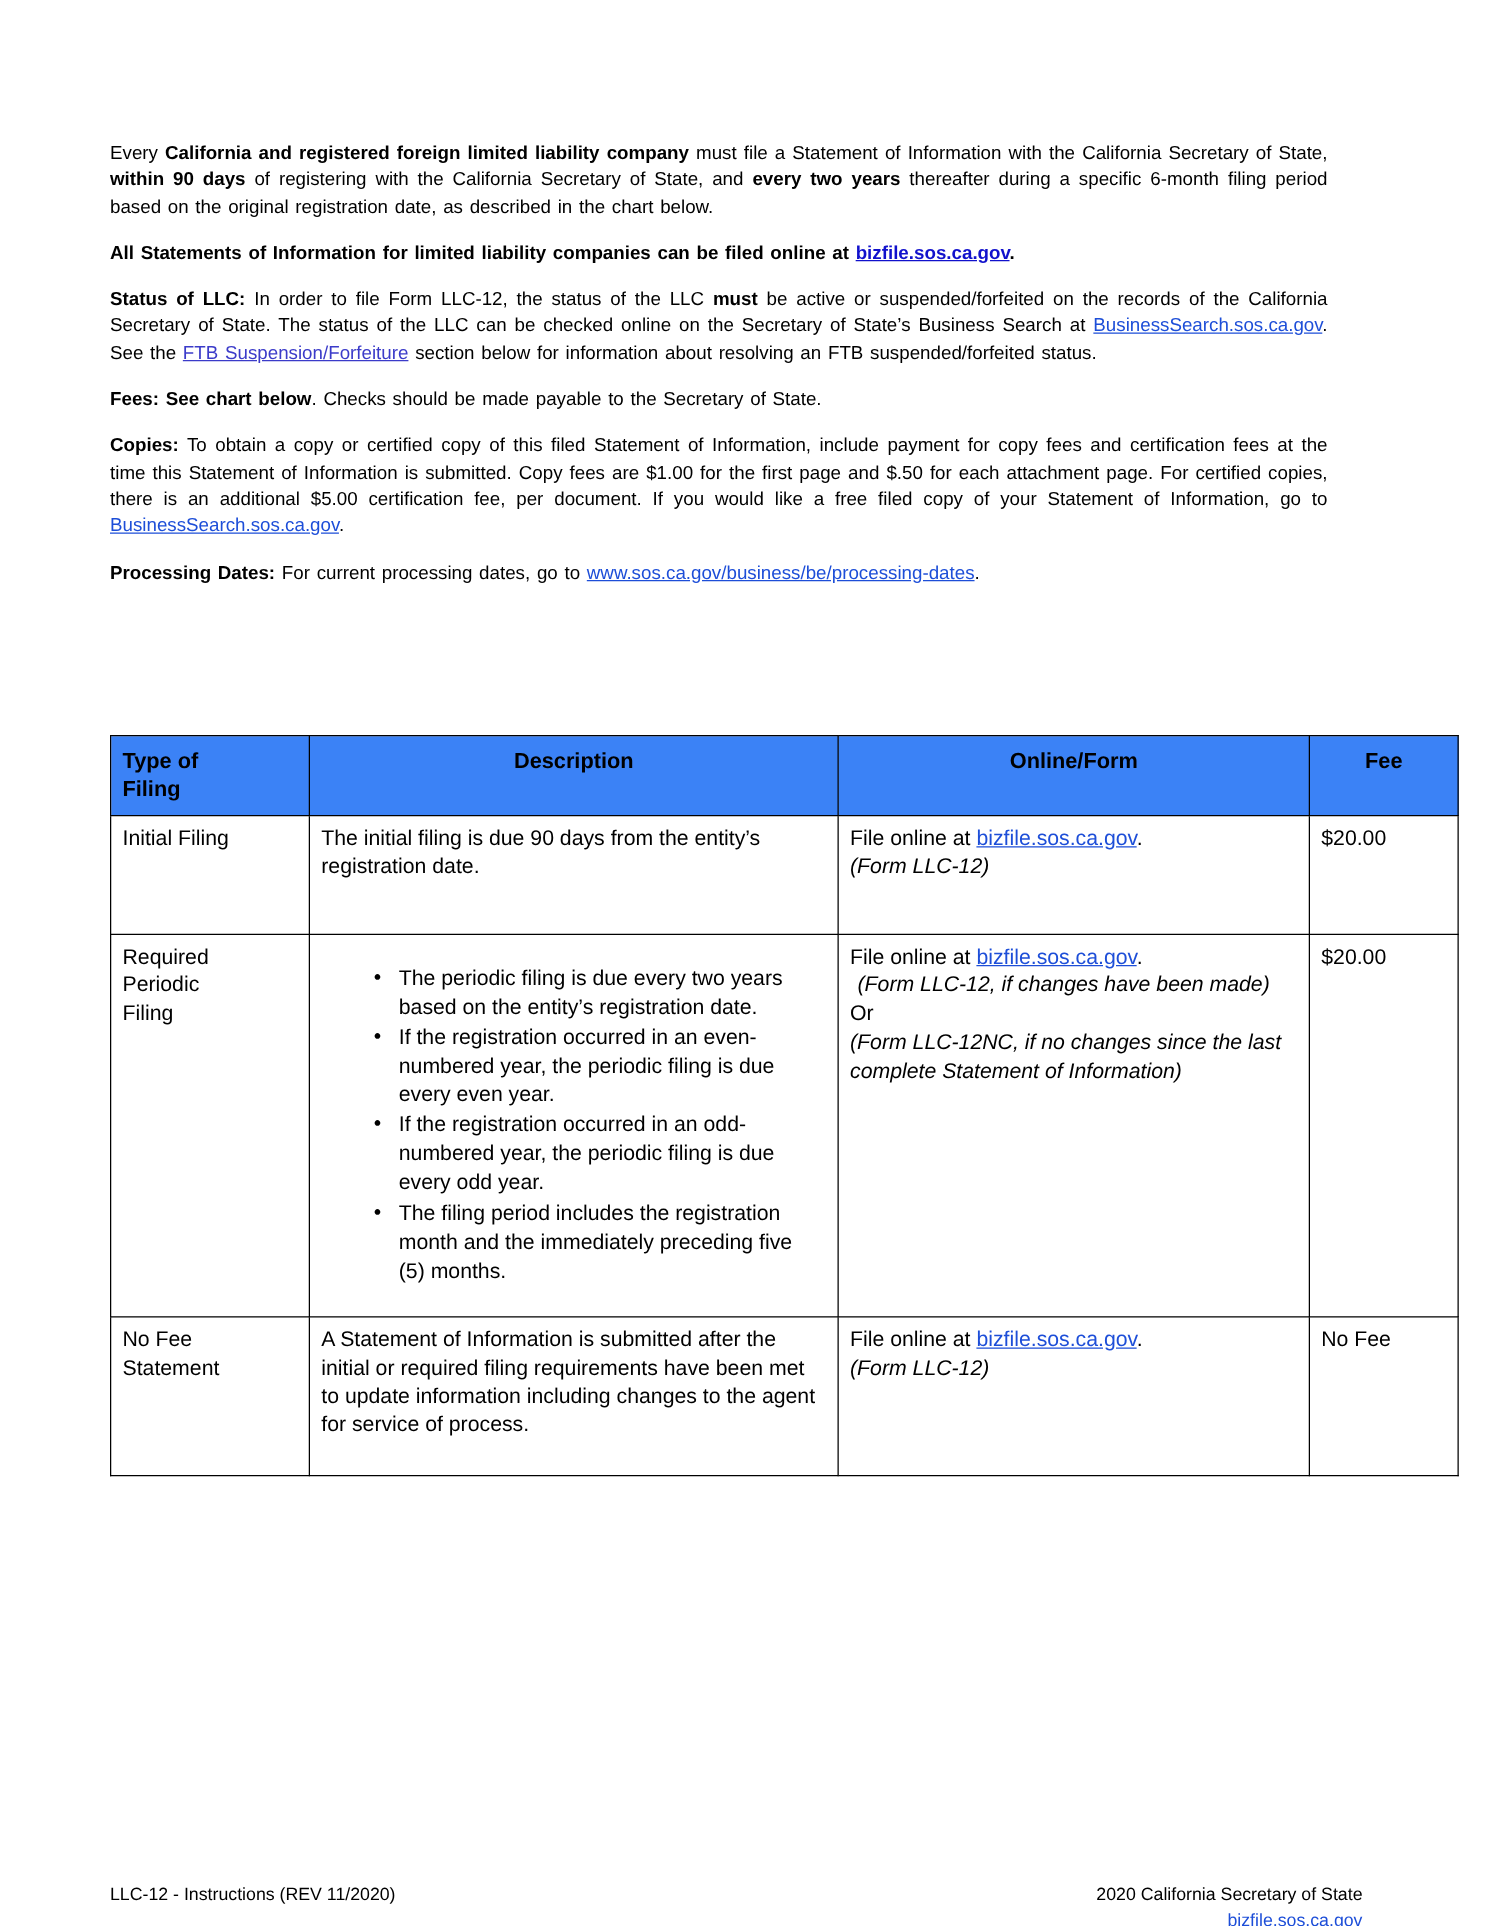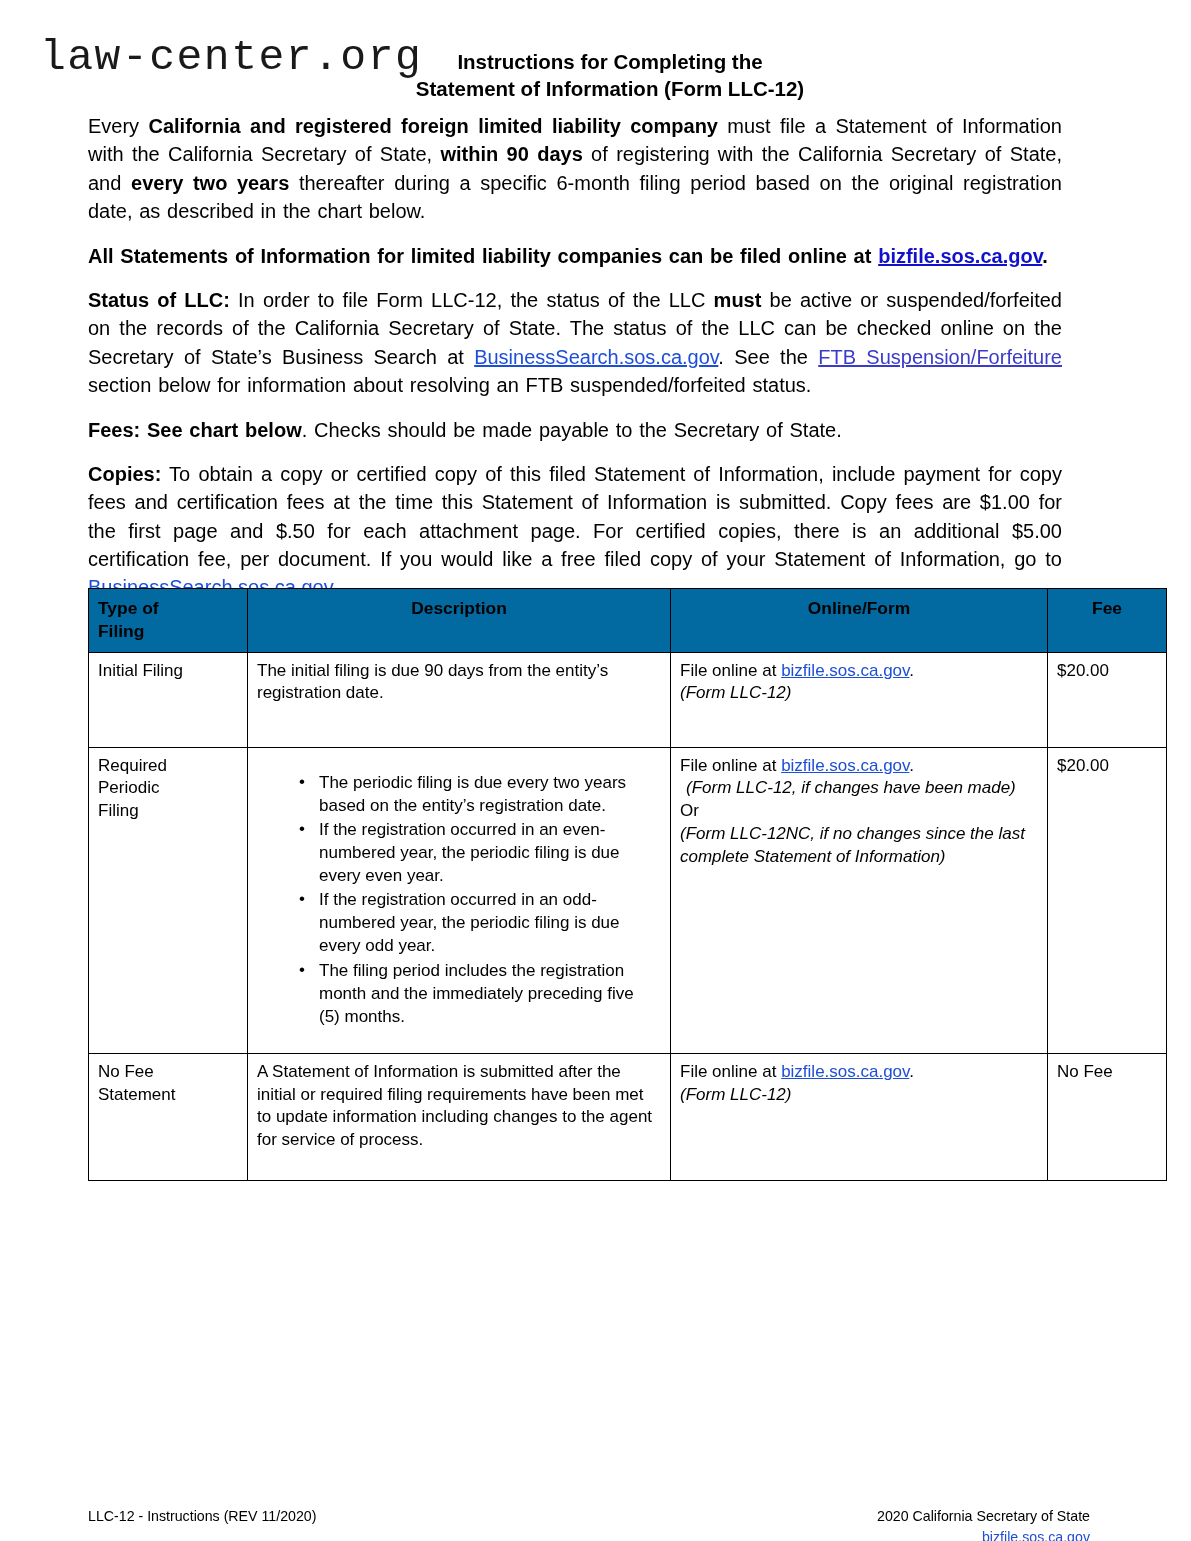--- a/index.html
+++ b/index.html
@@ -50,21 +50,21 @@
 
   
   .body-area {
     position: absolute;
     left: 88px;
     top: 112px;
     width: 974px;
   }
   p.para {
     margin: 0 0 16px 0;
-    font-size: 20px;
+    font-size: 15px;
     line-height: 1.42;
     text-align: justify;
     text-justify: inter-word;
     word-spacing: 1.2px;
   }
   p.para:last-child { margin-bottom: 0; }
   .b { font-weight: bold; }
   a.lnk, .lnk {
     color: #1d4ed8;
     text-decoration: underline;
@@ -88,21 +88,21 @@
     table-layout: fixed;
     font-size: 17px;
   }
   .chart th, .chart td {
     border: 1.6px solid #000000;
     vertical-align: top;
     padding: 7px 9px 9px 9px;
     line-height: 1.34;
   }
   .chart thead th {
-    background: #0369a1;
+    background: #3b82f6;
     font-weight: bold;
     font-size: 17.4px;
     padding-top: 8px;
     padding-bottom: 8px;
   }
   th.h-type { text-align: left; width: 140px; }
   th.h-desc { text-align: center; width: 404px; }
   th.h-form { text-align: center; width: 358px; }
   th.h-fee  { text-align: center; width: 100px; }
 
@@ -154,26 +154,21 @@
     text-align: right;
   }
   .footer::after { content: ""; display: block; clear: both; }
   .footer-right .lnk { font-size: 14.2px; }
 </style>
 </head>
 <body>
 
 <div class="page">
 
-  <div class="watermark">law-center.org</div>
-
-  <div class="title-block">
-    <div>Instructions for Completing the</div>
-    <div class="title-line2">Statement of Information (Form LLC-12)</div>
-  </div>
+
 
   <div class="body-area">
 
     <p class="para"><span>Every </span><span class="b">California and registered foreign limited liability company</span><span> must file a Statement of Information with the California Secretary of State, </span><span class="b">within 90 days</span><span> of registering with the California Secretary of State, and </span><span class="b">every two years</span><span> thereafter during a specific 6-month filing period based on the original registration date, as described in the chart below.</span></p>
 
     <p class="para"><span class="b">All Statements of Information for limited liability companies can be filed online at </span><a class="lnk-b" href="#">bizfile.sos.ca.gov</a><span class="b">.</span></p>
 
     <p class="para"><span class="b">Status of LLC:</span><span> In order to file Form LLC-12, the status of the LLC </span><span class="b">must</span><span> be active or suspended/forfeited on the records of the California Secretary of State. The status of the LLC can be checked online on the Secretary of State’s Business Search at </span><a class="lnk" href="#">BusinessSearch.sos.ca.gov</a><span>. See the </span><a class="lnk-soft" href="#">FTB Suspension/Forfeiture</a><span> section below for information about resolving an FTB suspended/forfeited status.</span></p>
 
     <p class="para"><span class="b">Fees:</span><span class="b"> See chart below</span><span>. Checks should be made payable to the Secretary of State.</span></p>

